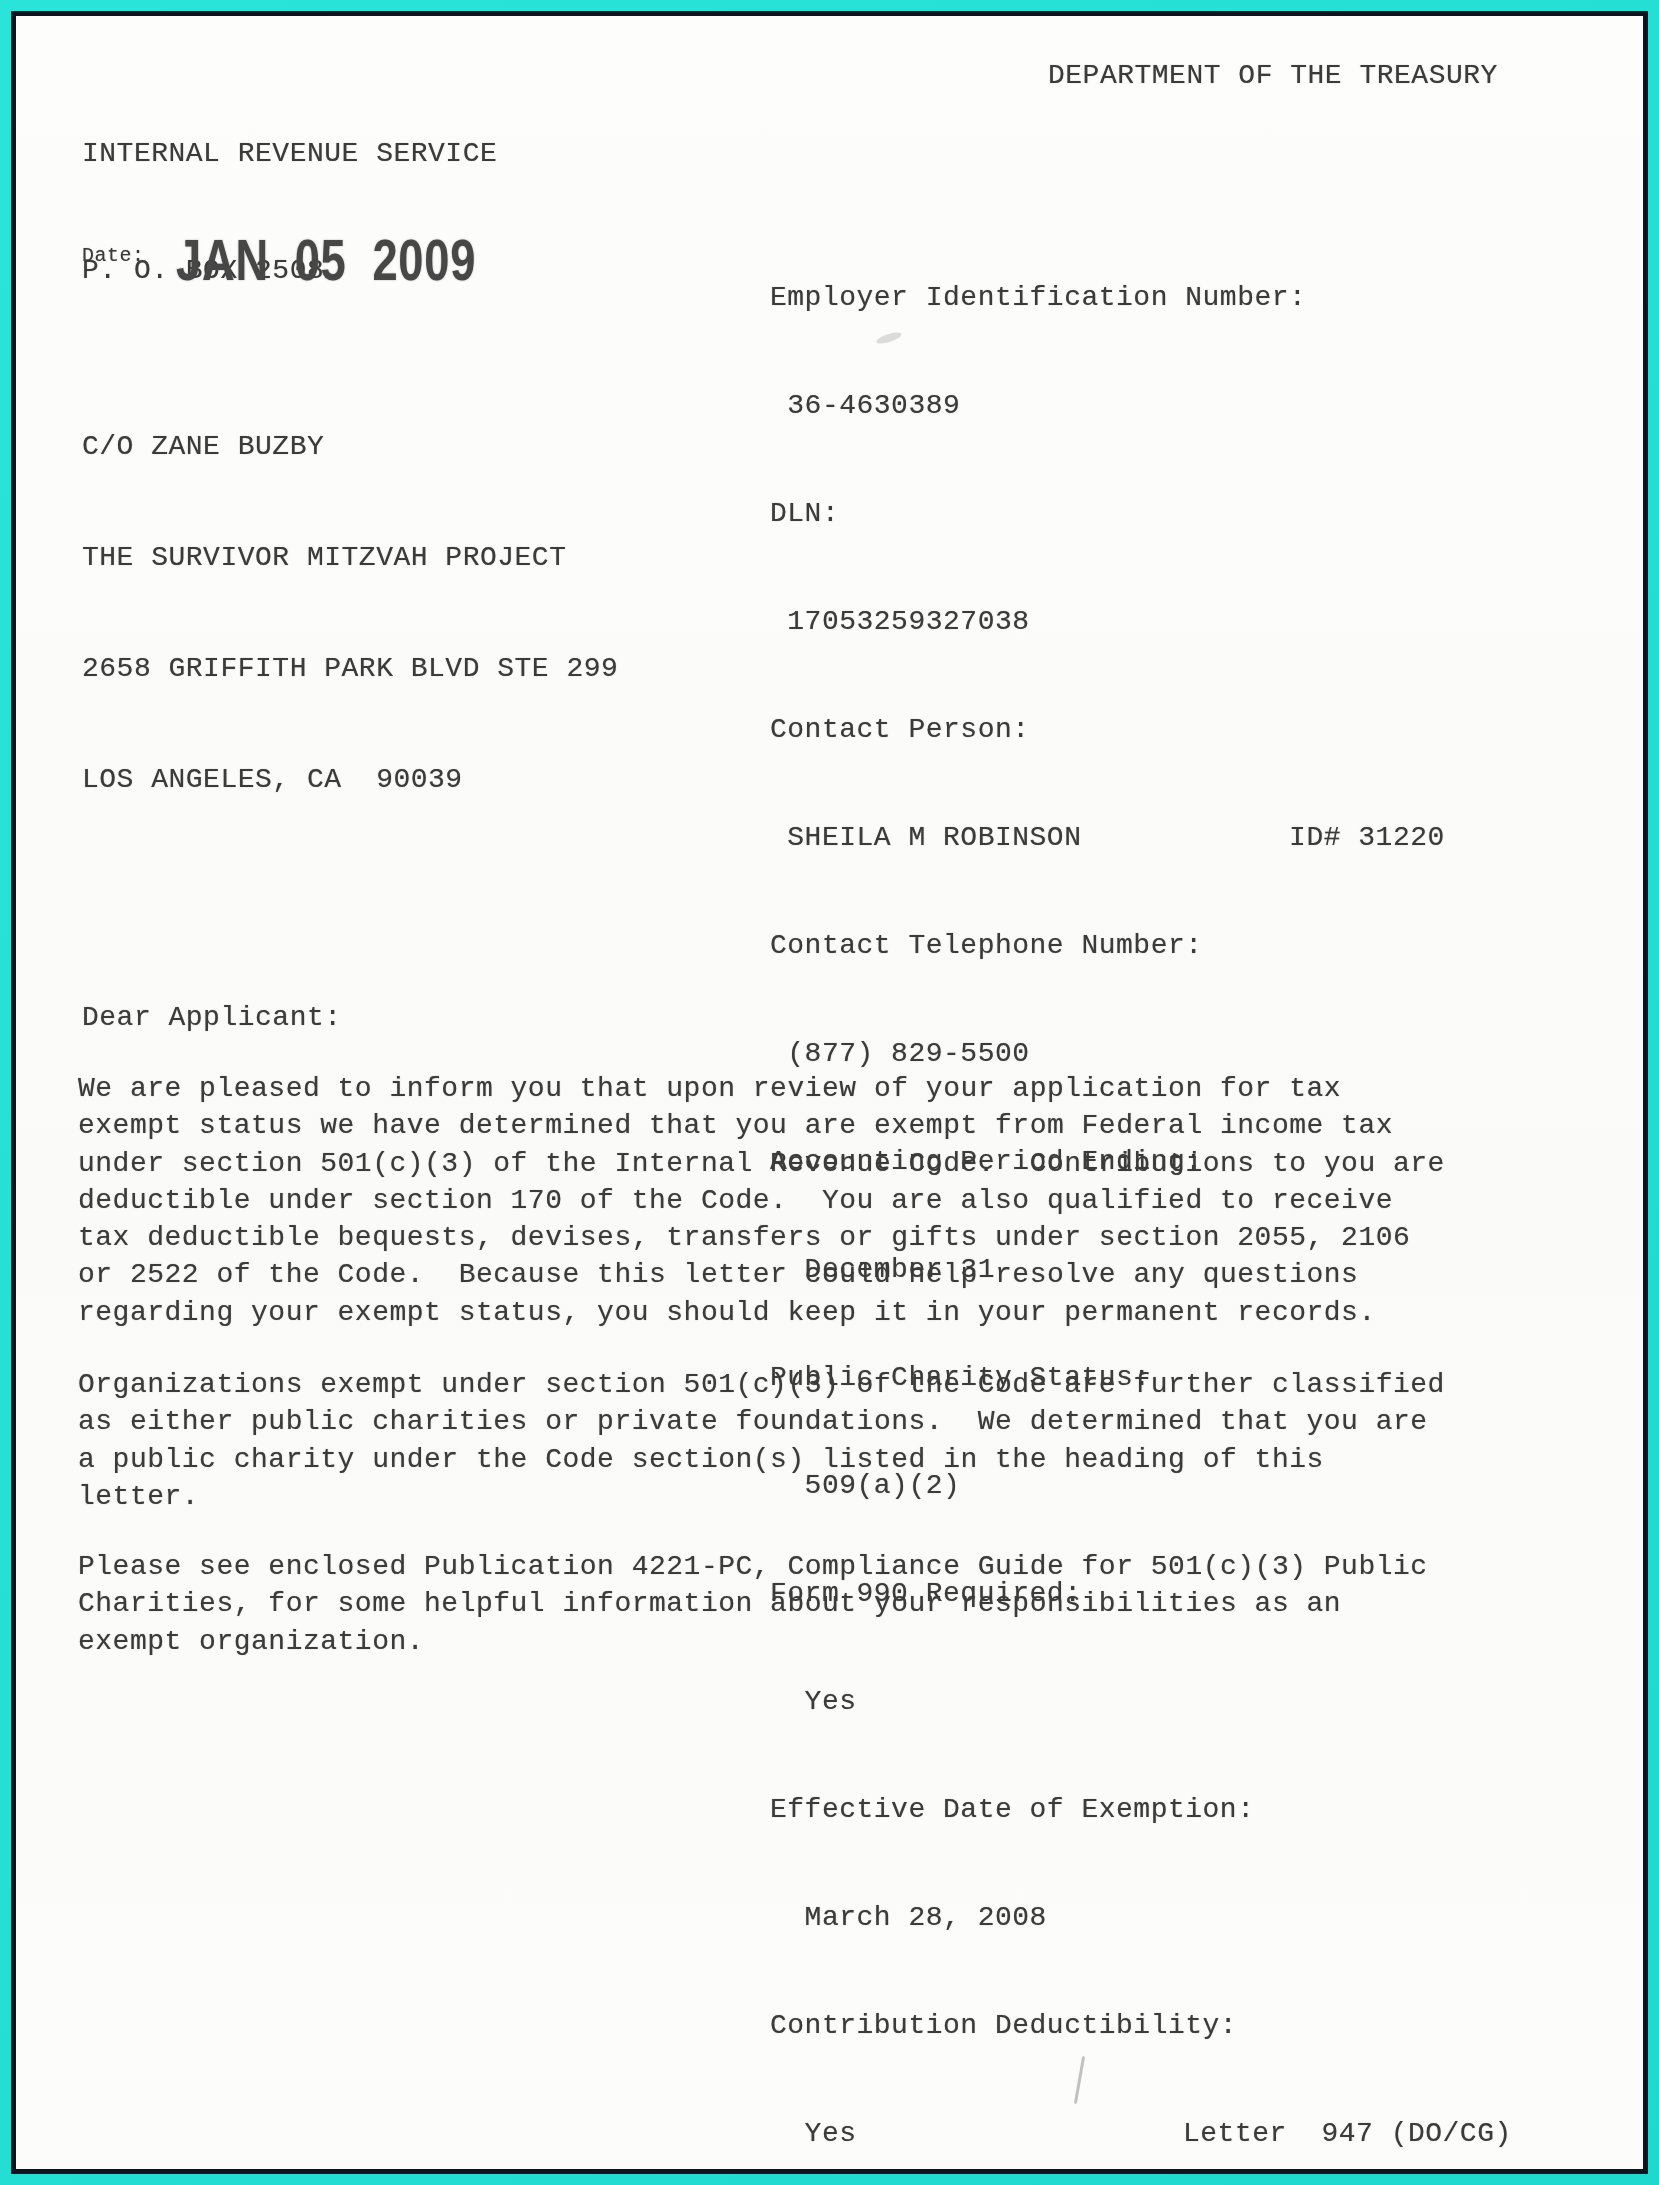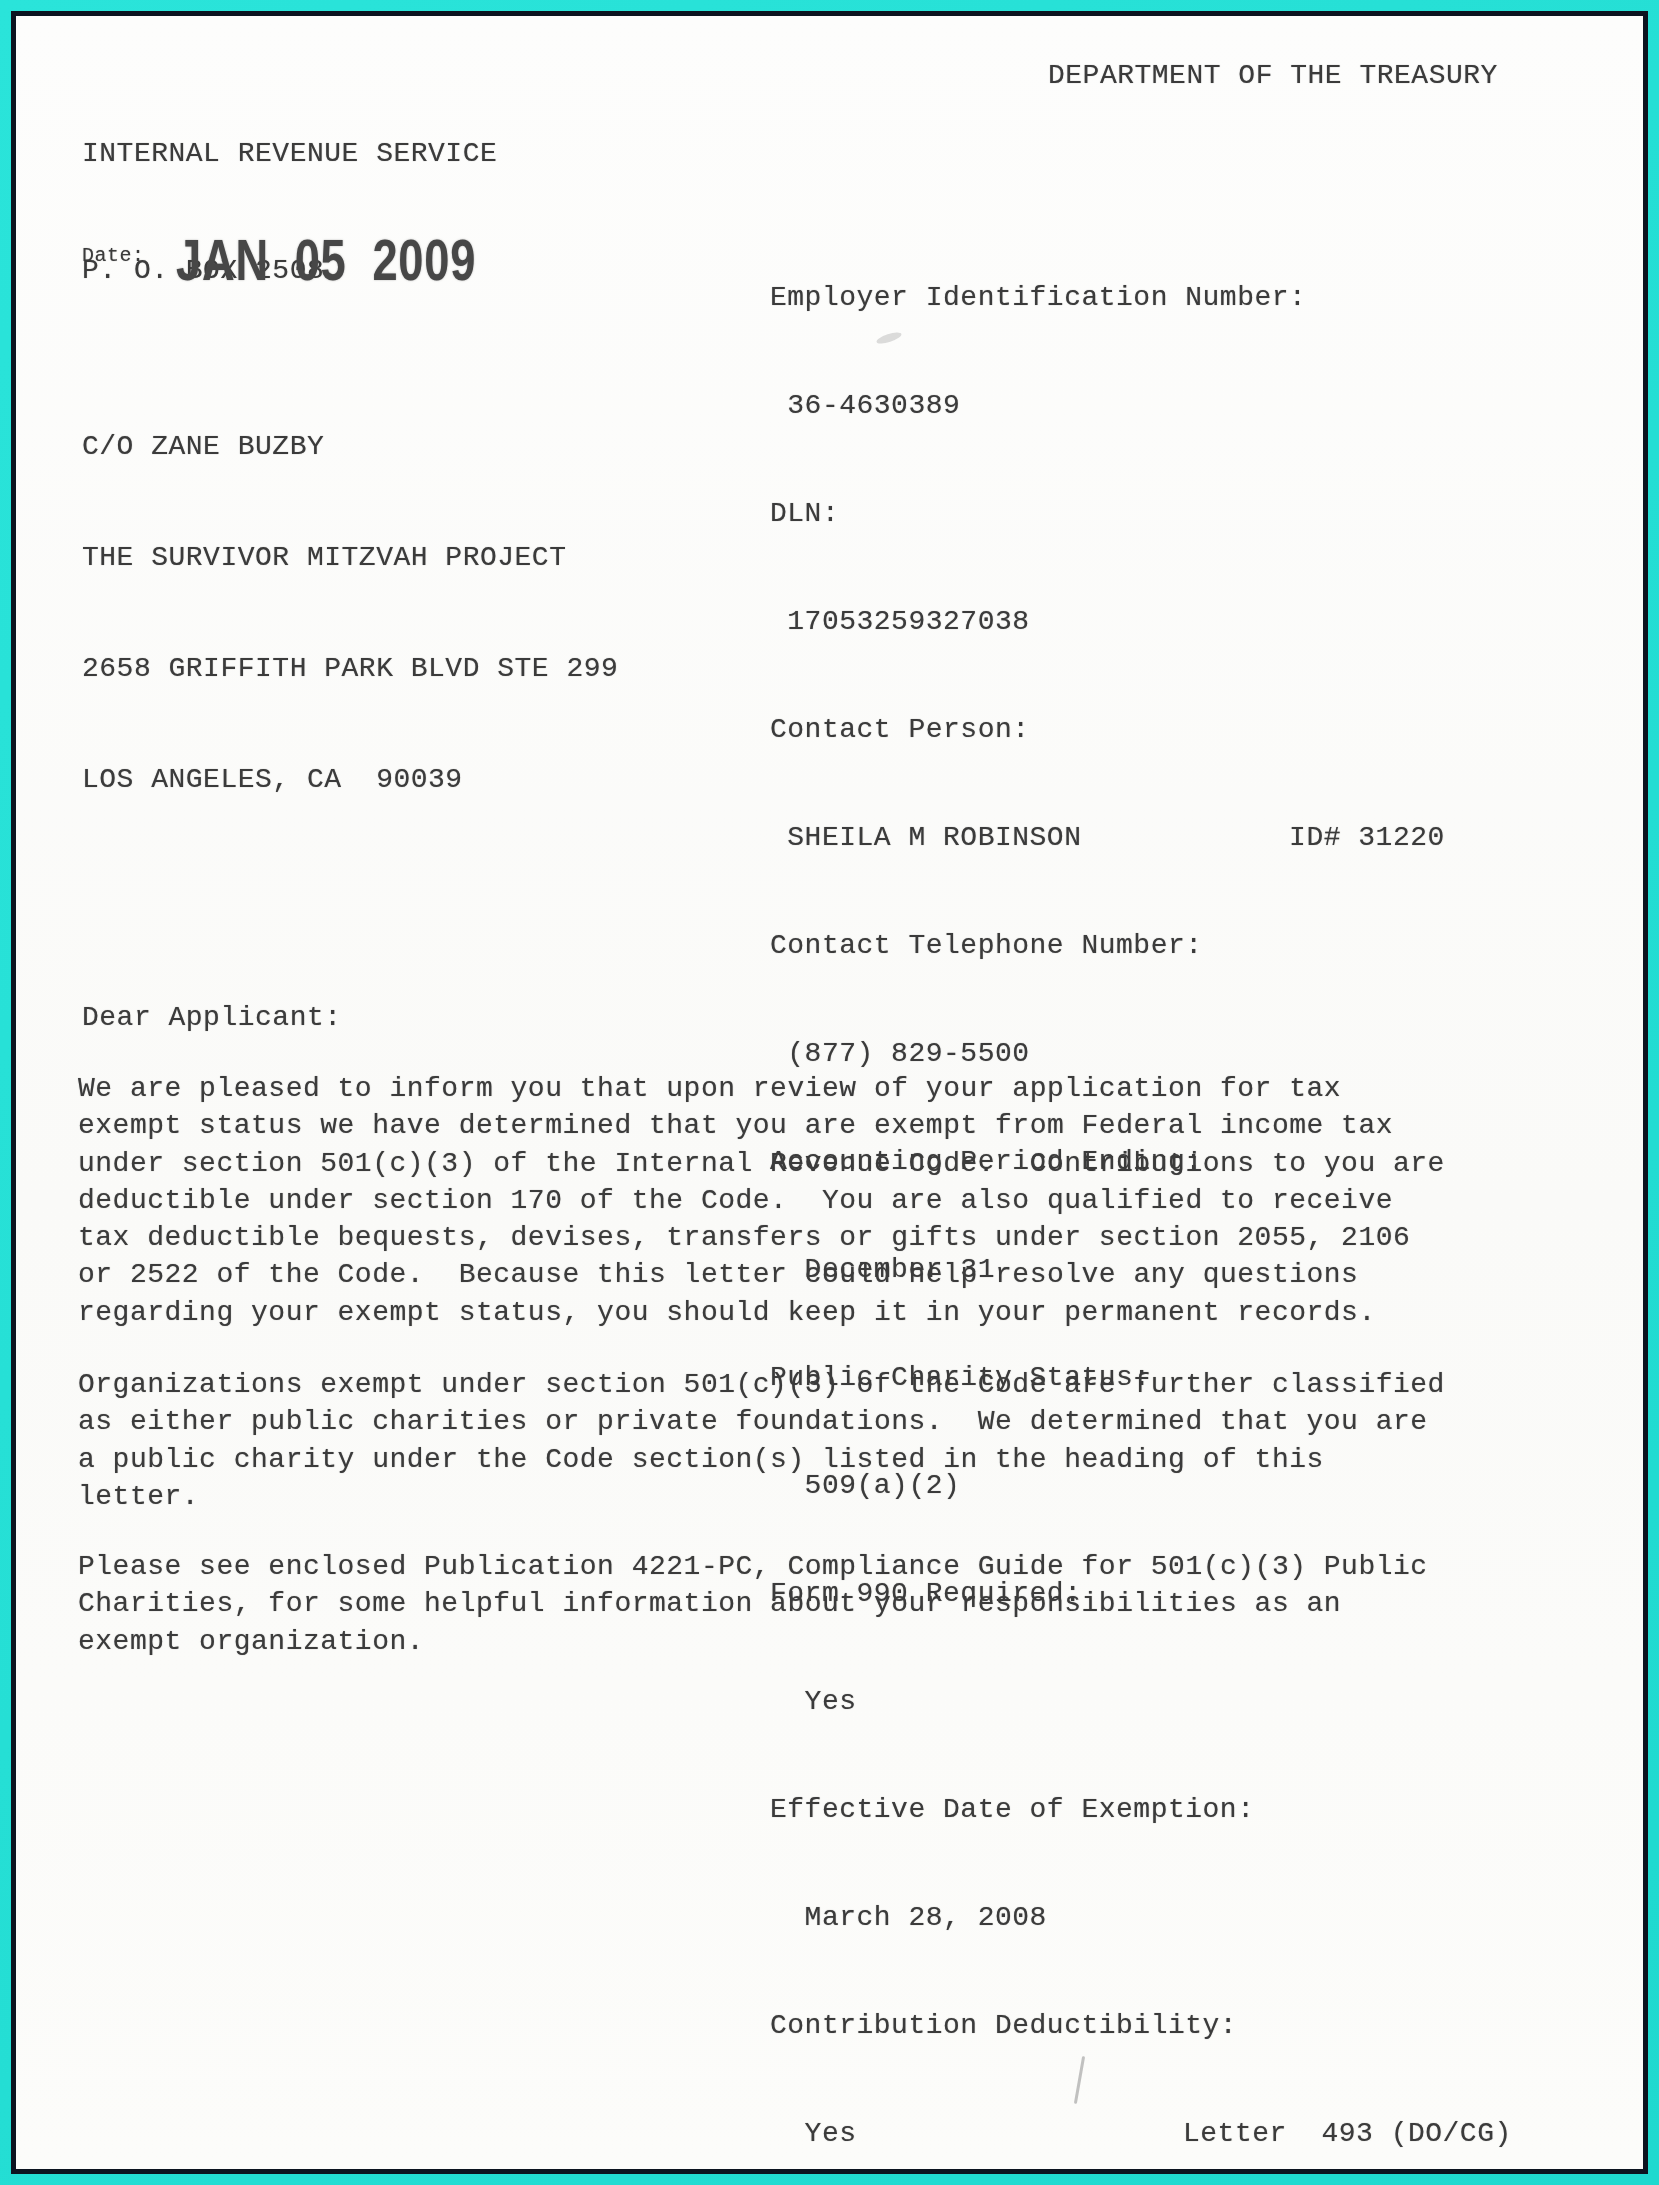--- a/index.html
+++ b/index.html
@@ -132,16 +132,16 @@
 as either public charities or private foundations.  We determined that you are
 a public charity under the Code section(s) listed in the heading of this
 letter.</div>
     <div class="blk para p3">Please see enclosed Publication 4221-PC, Compliance Guide for 501(c)(3) Public
 Charities, for some helpful information about your responsibilities as an
 exempt organization.</div>
 
     <div class="artifact"></div>
     <div class="smudge"></div>
 
-    <div class="blk footer">Letter  493 (DO/CG)</div>
+    <div class="blk footer">Letter  947 (DO/CG)</div>
 
   </div>
 </div>
 
 </body></html>

